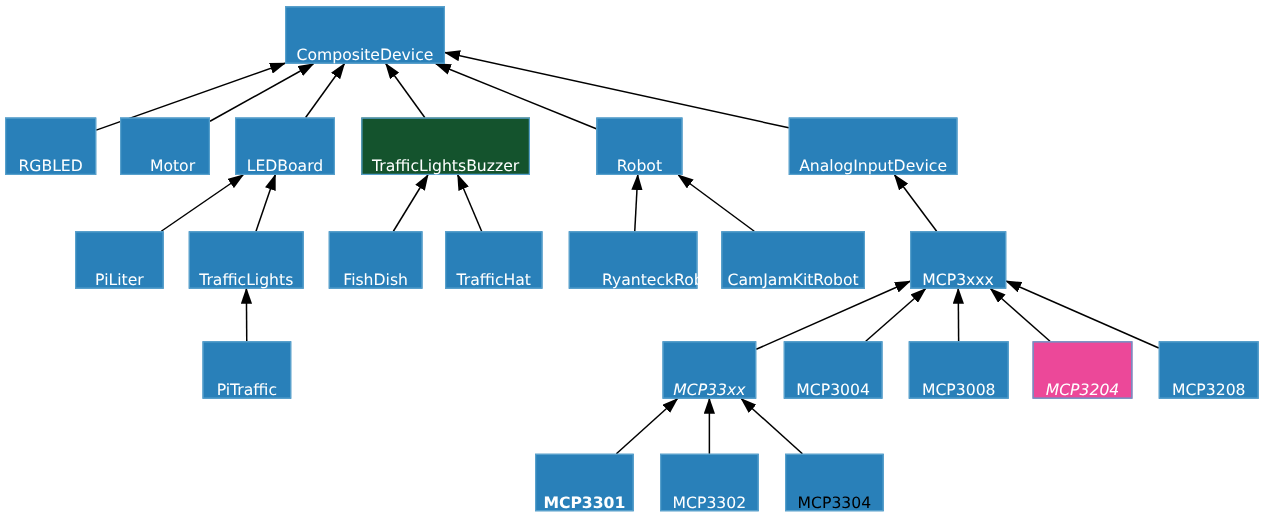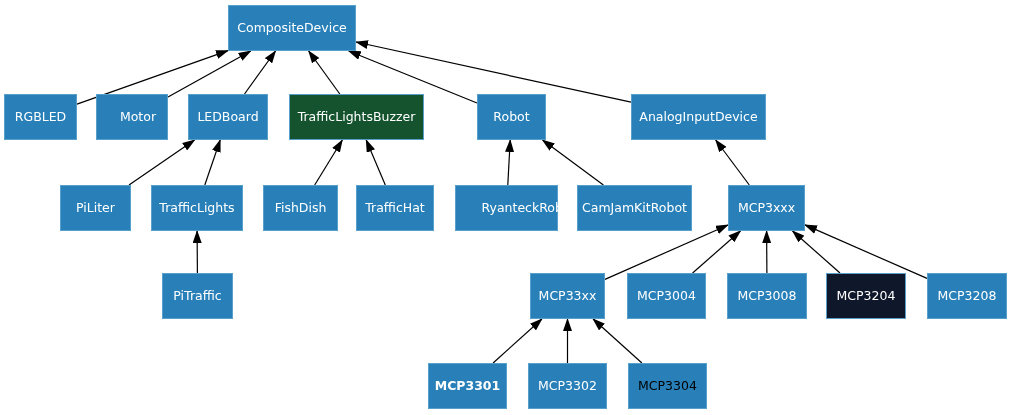--- a/index.html
+++ b/index.html
@@ -26,21 +26,21 @@
     position: absolute;
     left: 0;
     top: 0;
     width: 1010px;
     height: 415px;
   }
   .node {
     position: absolute;
     box-sizing: border-box;
     display: flex;
-    align-items: center;
+    align-items: flex-end;
     justify-content: center;
     font-size: 12.5px;
     line-height: 1;
     cursor: default;
   }
   .node span {
     white-space: nowrap;
   }
 </style>
 </head>
@@ -117,30 +117,30 @@
       </div>
       <div class="node" style="left: 577px; top: 185px; width: 115px; height: 46px; background: rgb(41, 128, 185); border: 1px solid rgb(87, 160, 204); color: rgb(255, 255, 255);">
         <span>CamJamKitRobot</span>
       </div>
       <div class="node" style="left: 728px; top: 185px; width: 77px; height: 46px; background: rgb(41, 128, 185); border: 1px solid rgb(87, 160, 204); color: rgb(255, 255, 255);">
         <span>MCP3xxx</span>
       </div>
       <div class="node" style="left: 162px; top: 273px; width: 71px; height: 46px; background: rgb(41, 128, 185); border: 1px solid rgb(87, 160, 204); color: rgb(255, 255, 255);">
         <span>PiTraffic</span>
       </div>
-      <div class="node" style="left: 530px; top: 273px; width: 75px; height: 46px; background: rgb(41, 128, 185); border: 1px solid rgb(87, 160, 204); color: rgb(255, 255, 255);">
+      <div class="node" style="left: 530px; top: 273px; width: 75px; height: 46px; background: rgb(41, 128, 185); border: 1px solid rgb(87, 160, 204); color: rgb(255, 255, 255); font-style: italic;">
         <span>MCP33xx</span>
       </div>
       <div class="node" style="left: 627px; top: 273px; width: 79px; height: 46px; background: rgb(41, 128, 185); border: 1px solid rgb(87, 160, 204); color: rgb(255, 255, 255);">
         <span>MCP3004</span>
       </div>
       <div class="node" style="left: 727px; top: 273px; width: 80px; height: 46px; background: rgb(41, 128, 185); border: 1px solid rgb(87, 160, 204); color: rgb(255, 255, 255);">
         <span>MCP3008</span>
       </div>
-      <div class="node" style="left: 826px; top: 273px; width: 80px; height: 46px; background: #0f172a; border: 1px solid rgb(87, 160, 204); color: rgb(255, 255, 255);">
+      <div class="node" style="left: 826px; top: 273px; width: 80px; height: 46px; background: #ec4899; border: 1px solid rgb(87, 160, 204); color: rgb(255, 255, 255); font-style: italic;">
         <span>MCP3204</span>
       </div>
       <div class="node" style="left: 927px; top: 273px; width: 80px; height: 46px; background: rgb(41, 128, 185); border: 1px solid rgb(87, 160, 204); color: rgb(255, 255, 255);">
         <span>MCP3208</span>
       </div>
       <div class="node" style="left: 428px; top: 363px; width: 79px; height: 46px; background: rgb(41, 128, 185); border: 1px solid rgb(87, 160, 204); color: rgb(255, 255, 255); font-weight: bold;">
         <span>MCP3301</span>
       </div>
       <div class="node" style="left: 528px; top: 363px; width: 79px; height: 46px; background: rgb(41, 128, 185); border: 1px solid rgb(87, 160, 204); color: rgb(255, 255, 255);">
         <span>MCP3302</span>

